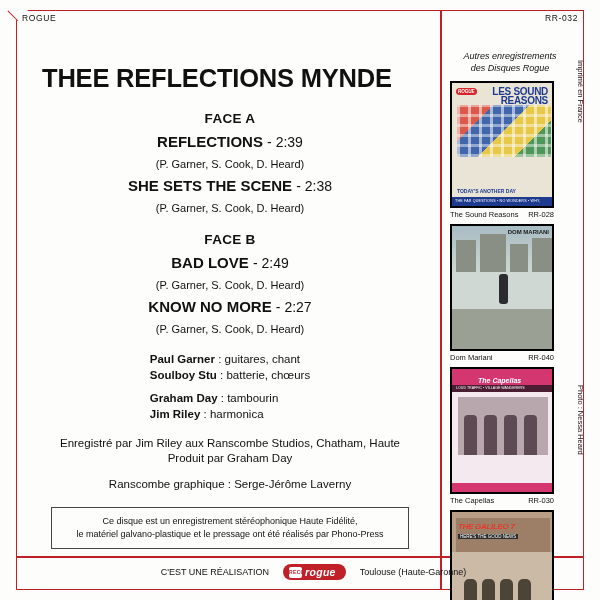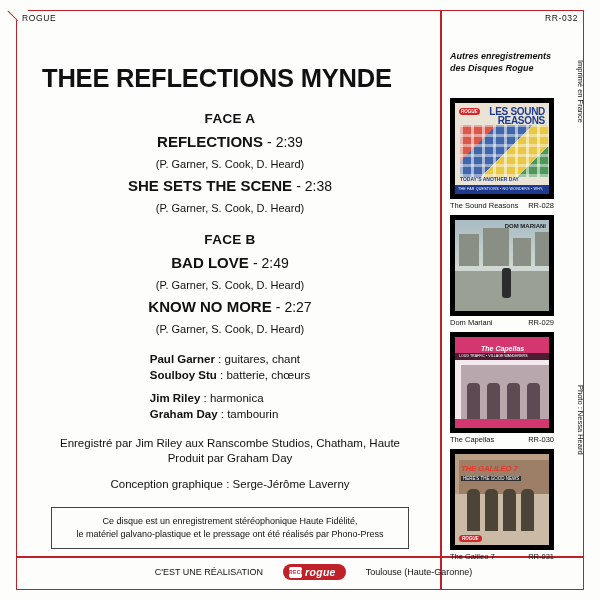--- a/index.html
+++ b/index.html
@@ -151,34 +151,34 @@
   
   .rightcol {
     position: absolute;
     left: 450px;
     top: 50px;
     width: 120px;
   }
   .rc-title {
     font-size: 9px;
     font-style: italic;
-    font-weight: bold;
-    text-align: left;
+    font-weight: normal;
+    text-align: center;
     line-height: 12px;
-    margin-bottom: 24px;
+    margin-bottom: 7px;
   }
   .rel {
     margin-bottom: 5px;
   }
   .cover {
     width: 104px;
-    height: 101px;
+    height: 127px;
     position: relative;
     overflow: hidden;
-    border: 5px solid #000000;
+    border: 2px solid #000000;
     box-sizing: border-box;
   }
   .rel-caption {
     display: flex;
     justify-content: space-between;
     font-size: 7.5px;
     margin-top: 2px;
     width: 104px;
     color: #111;
   }
@@ -201,21 +201,21 @@
 
   
   .footer {
     position: absolute;
     left: 0;
     right: 0;
     top: 564px;
     display: flex;
     justify-content: center;
     align-items: center;
-    gap: 20px;
+    gap: 14px;
     font-size: 9px;
     padding-left: 27px;
   }
   .rogue-logo {
     background: #c02128;
     color: #fff;
     border-radius: 11px;
     padding: 2px 10px 2px 6px;
     font-size: 10.5px;
     font-style: italic;
@@ -356,34 +356,34 @@
     <div class="personnel">
       <div class="grp">
         <div>
           <span class="nm">Paul Garner</span><span> : guitares, chant</span>
         </div>
         <div>
           <span class="nm">Soulboy Stu</span><span> : batterie, chœurs</span>
         </div>
         <div class="sp"></div>
         <div>
-          <span class="nm">Jim Riley</span><span> : harmonica</span>
+          <span class="nm">Graham Day</span><span> : tambourin</span>
         </div>
         <div>
-          <span class="nm">Graham Day</span><span> : tambourin</span>
+          <span class="nm">Jim Riley</span><span> : harmonica</span>
         </div>
       </div>
     </div>
 
     <div class="prod">
       <div>Enregistré par Jim Riley aux Ranscombe Studios, Chatham, Haute</div>
       <div>Produit par Graham Day</div>
     </div>
 
-    <div class="graphics">Conception graphique : Serge-Jérôme Laverny</div>
+    <div class="graphics">Ranscombe graphique : Serge-Jérôme Laverny</div>
 
     <div class="legal">
       <div>Ce disque est un enregistrement stéréophonique Haute Fidélité,</div>
       <div>le matériel galvano-plastique et le pressage ont été réalisés par Phono-Press</div>
     </div>
   </div>
 
   <div class="rightcol">
     <div class="rc-title">
       <div>Autres enregistrements</div>
@@ -410,21 +410,21 @@
         <span class="bld" style="left:4px;top:14px;width:20px;height:32px;"></span>
         <span class="bld" style="left:28px;top:8px;width:26px;height:38px;"></span>
         <span class="bld" style="left:58px;top:18px;width:18px;height:28px;"></span>
         <span class="bld" style="left:80px;top:12px;width:20px;height:34px;"></span>
         <span class="ground"></span>
         <span class="person"></span>
         <span class="nm">DOM MARIANI</span>
       </div>
       <div class="rel-caption">
         <span>Dom Mariani</span>
-        <span>RR-029</span>
+        <span>RR-040</span>
       </div>
     </div>
 
     <div class="rel">
       <div class="cover c3">
         <span class="top"><span>The Capellas</span></span>
         <span class="bar2">LOUD TRAFFIC  •  VILLAGE WANDERERS</span>
         <span class="photo">
           <i style="left:6px;"></i>
           <i style="left:26px;"></i>

